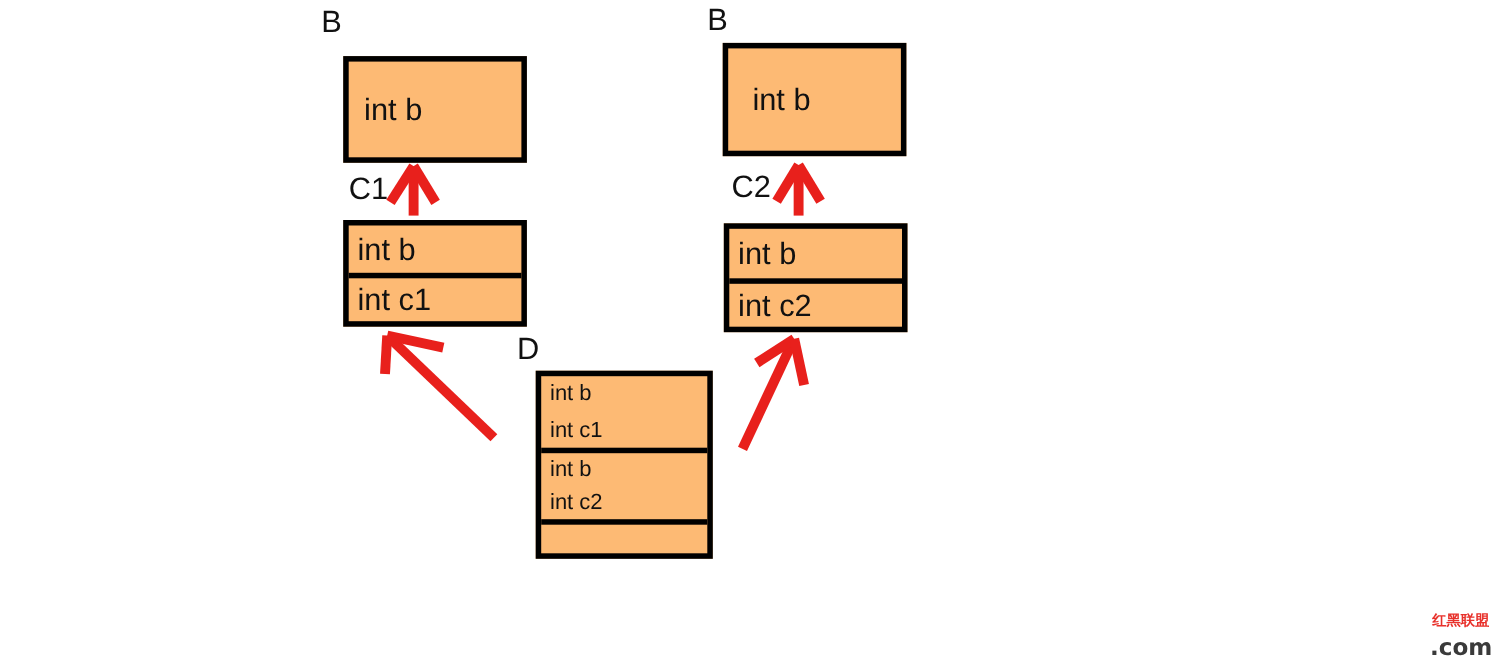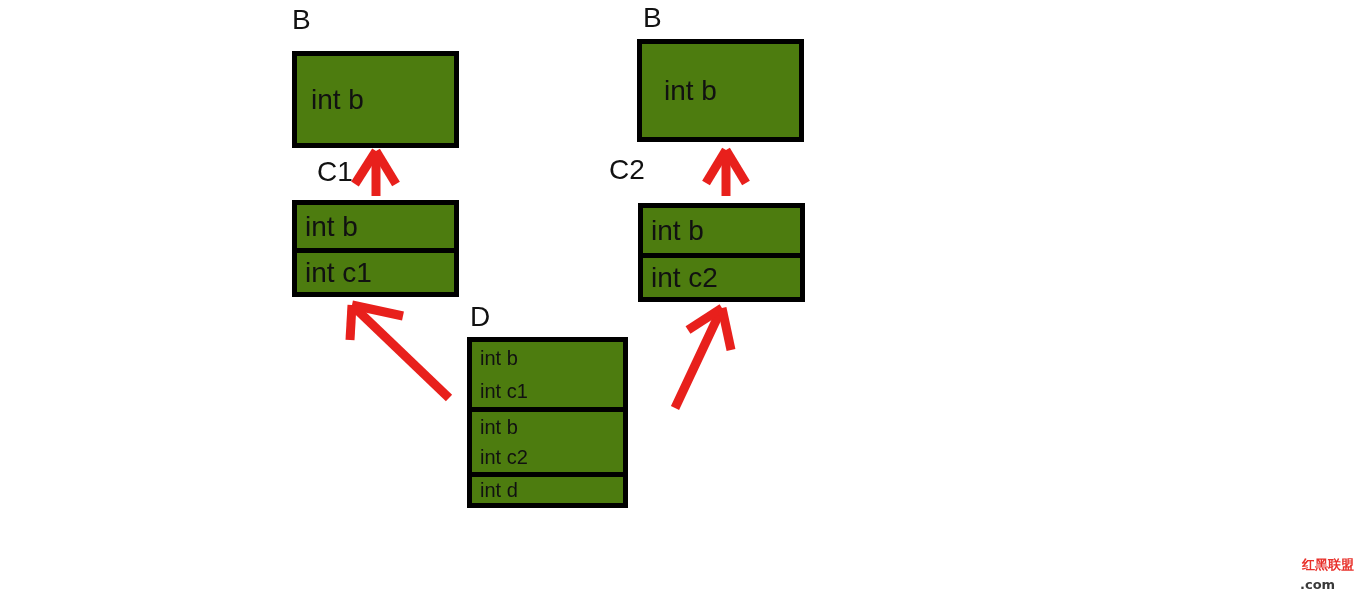--- a/index.html
+++ b/index.html
@@ -22,22 +22,23 @@
     font-family: "Liberation Sans", sans-serif;
     font-size: 28px;
     color: #111111;
     font-weight: 400;
     line-height: 1;
     white-space: nowrap;
   }
   .uml-box {
     position: absolute;
     border: 5px solid #000000;
-    background: #4d7c0f;
+    background: #fdba74;
     box-sizing: border-box;
+    margin-left: 20px;
   }
   .uml-row {
     position: relative;
     box-sizing: border-box;
     display: flex;
     align-items: center;
     padding-left: 8px;
     font-family: "Liberation Sans", sans-serif;
     color: #111111;
     white-space: nowrap;
@@ -87,21 +88,21 @@
     color: #e8312b;
     letter-spacing: 0px;
     line-height: 1;
   }
   .wm-com {
     position: absolute;
     left: 104px;
     top: 22px;
     font-family: "DejaVu Sans", sans-serif;
     font-weight: bold;
-    font-size: 13px;
+    font-size: 21px;
     color: #3a3a3a;
     line-height: 1;
   }
 </style>
 </head>
 <body>
 
 <div id="canvas">
 
   <div class="cls-label" style="left:292px; top:6px;">B</div>
@@ -116,35 +117,34 @@
     <div class="uml-row big" style="height:93px; padding-left:22px;">int b</div>
   </div>
 
   <div class="cls-label" style="left:293px; top:158px;margin-left:24px;">C1</div>
 
   <div class="uml-box" style="left:292px; top:200px; width:167px; height:97px;">
     <div class="uml-row big uml-sep" style="height:48px;">int b</div>
     <div class="uml-row big" style="height:39px;">int c1</div>
   </div>
 
-  <div class="cls-label" style="left:609px; top:156px;">C2</div>
+  <div class="cls-label" style="left:665px; top:156px;">C2</div>
 
   <div class="uml-box" style="left:638px; top:203px; width:167px; height:99px;">
     <div class="uml-row big uml-sep" style="height:50px;">int b</div>
     <div class="uml-row big" style="height:39px;">int c2</div>
   </div>
 
   <div class="cls-label" style="left:470px; top:303px;">D</div>
 
   <div class="uml-box" style="left:467px; top:337px; width:161px; height:171px;">
     <div class="uml-row small" style="height:33px;">int b</div>
     <div class="uml-row small uml-sep" style="height:37px;">int c1</div>
     <div class="uml-row small" style="height:31px;">int b</div>
     <div class="uml-row small uml-sep" style="height:34px;">int c2</div>
-    <div class="uml-row small" style="height:26px;">int d</div>
   </div>
 
   <svg class="arrow-layer" viewBox="0 0 1360 605">
 
     <g>
       <line x1="376" y1="196" x2="376" y2="153" stroke="#e8201c" stroke-width="9" stroke-linecap="butt"></line>
       <line x1="376" y1="151" x2="355" y2="184" stroke="#e8201c" stroke-width="9" stroke-linecap="butt"></line>
       <line x1="376" y1="151" x2="396" y2="184" stroke="#e8201c" stroke-width="9" stroke-linecap="butt"></line>
     </g>
 

